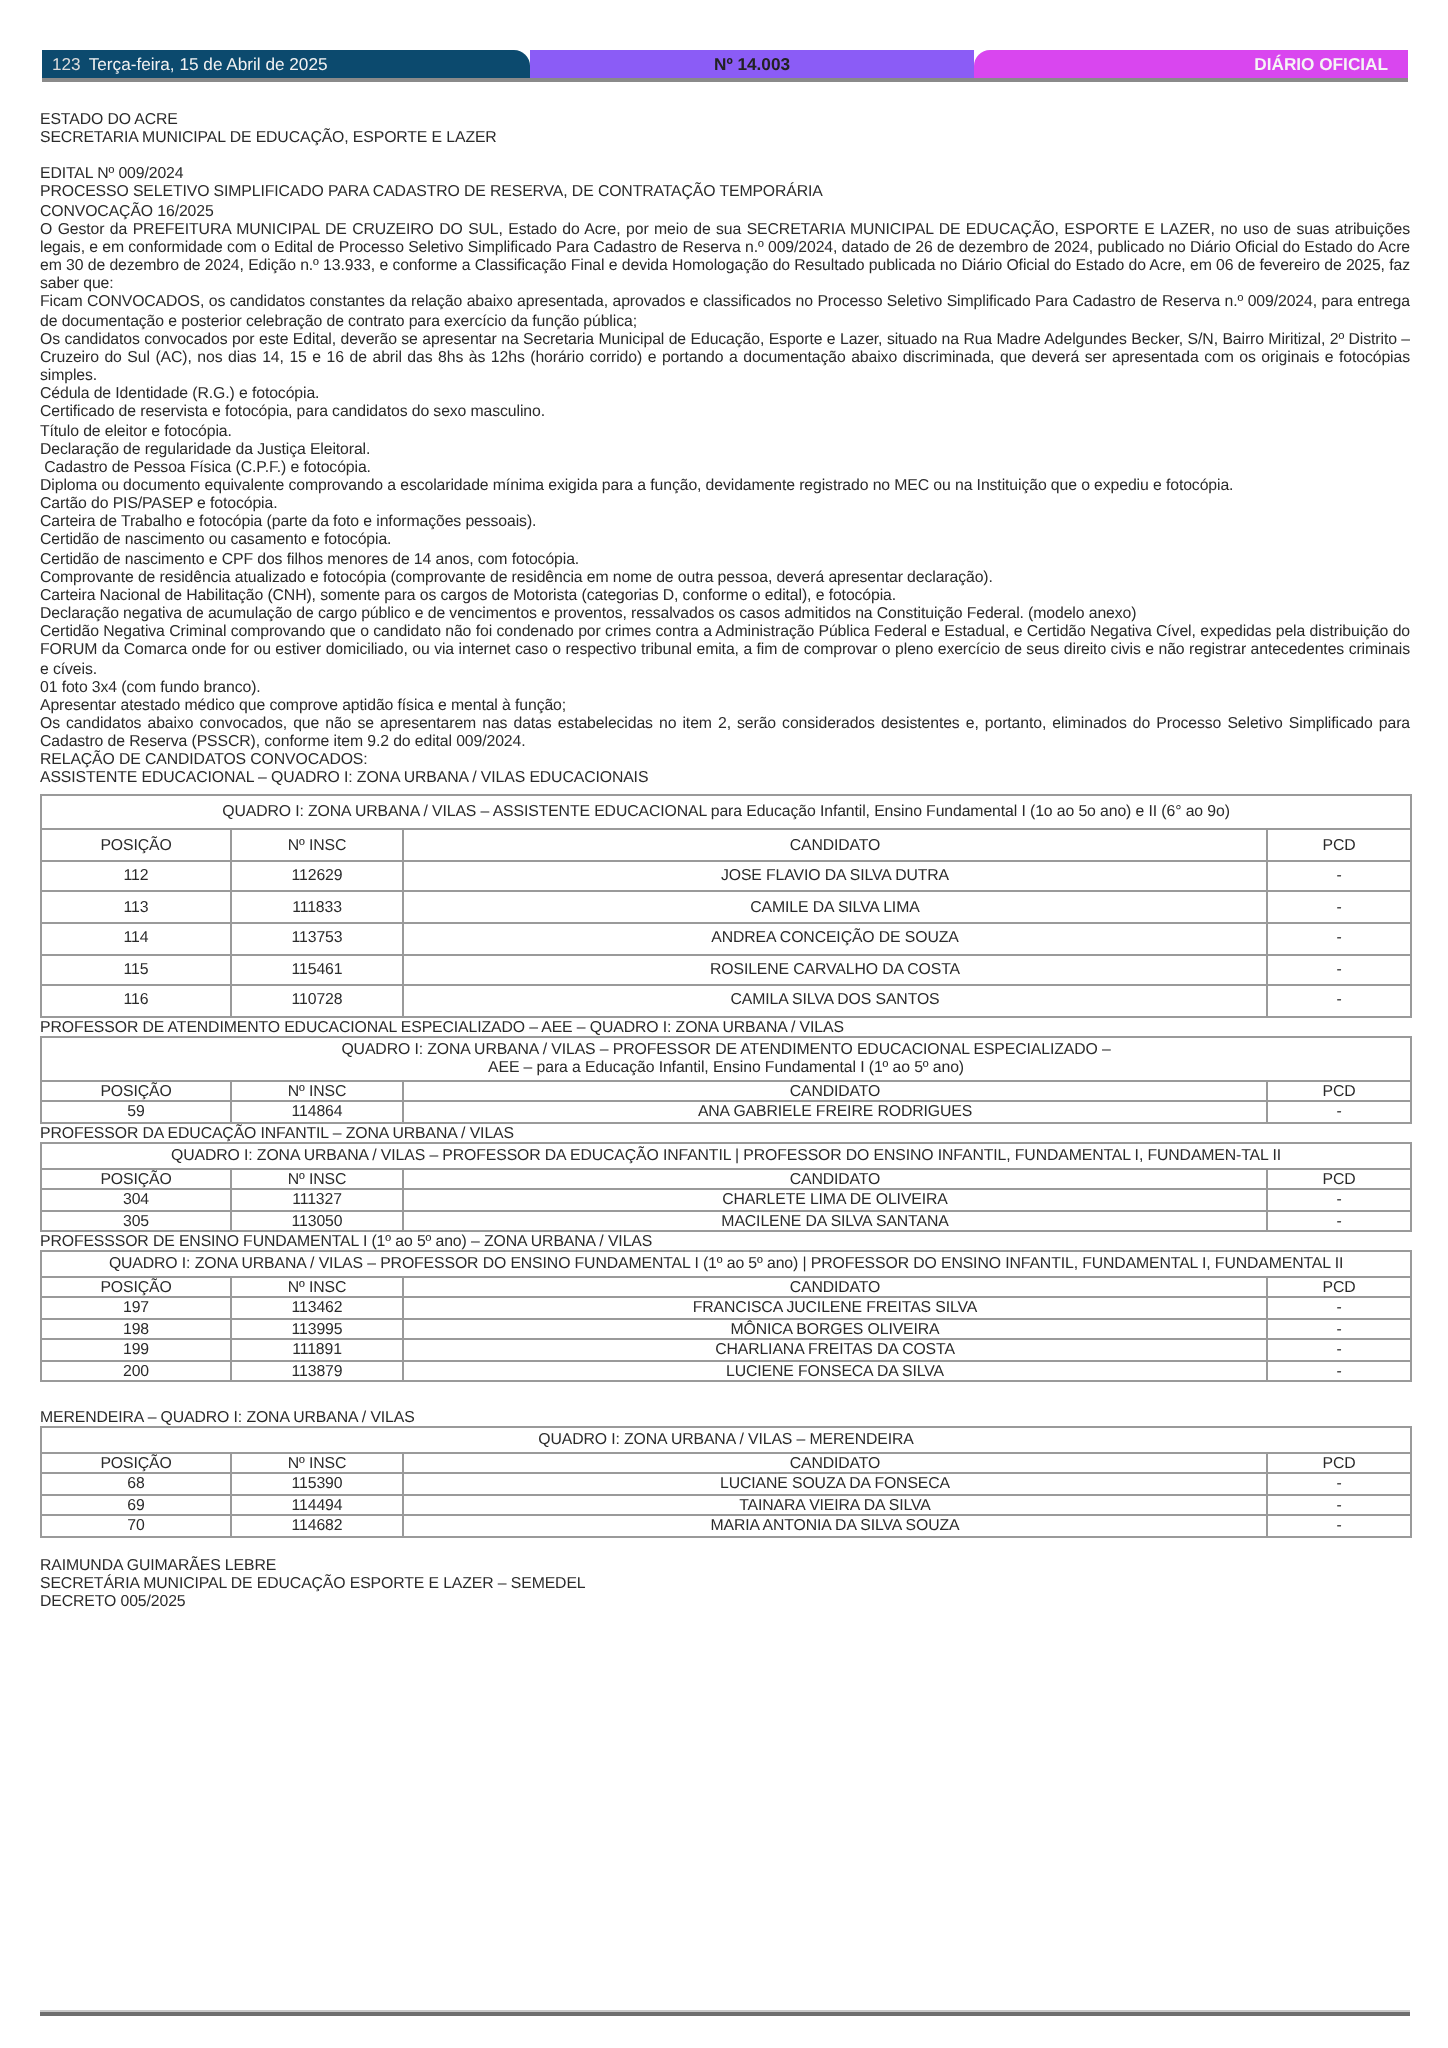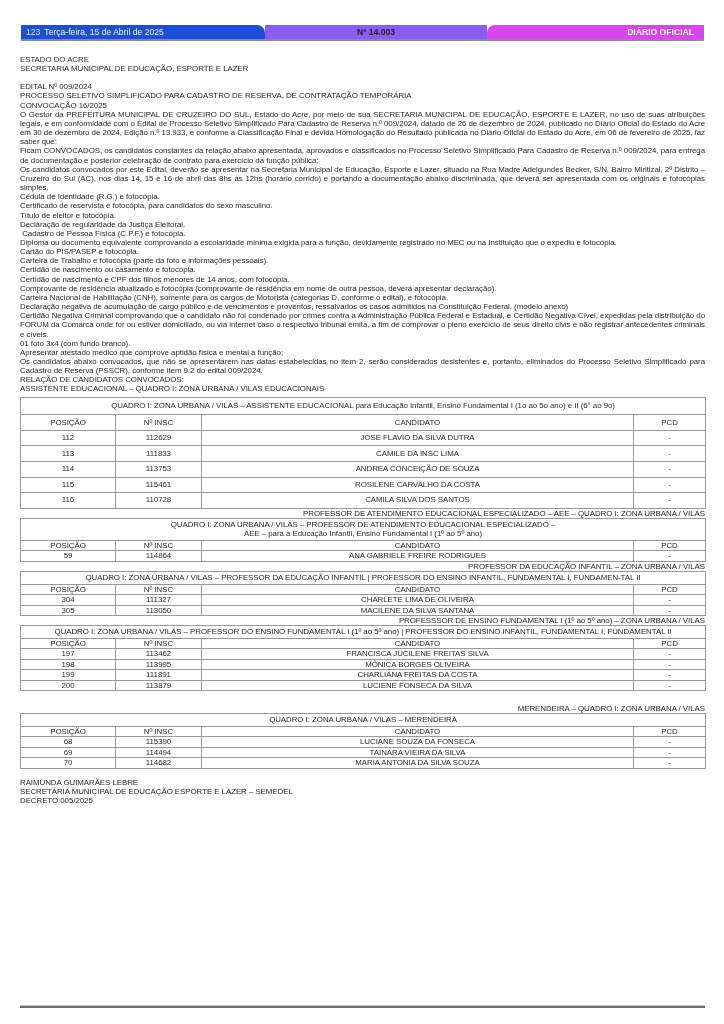--- a/index.html
+++ b/index.html
@@ -5,21 +5,21 @@
   html, body { margin: 0; padding: 0; background: #ffffff; }
   body {
     width: 724px; height: 1024px; position: relative; overflow: hidden;
     font-family: "Liberation Sans", sans-serif; color: #2a2a2a;
   }
   .header {
     position: absolute; left: 21px; top: 25px; width: 683px; height: 15px;
   }
   .hdr-left {
     position: absolute; left: 0; top: 0; width: 244px; height: 14px;
-    background: #1d4ed8; border-top-right-radius: 8px;
+    background: #0c4a6e; border-top-right-radius: 8px;
     color: #f2f2f2; font-size: 8.6px; line-height: 14px; padding-left: 5px; box-sizing: border-box;
   }
   .hdr-left .pg { color: #dcdcdc; margin-right: 4px; }
   .hdr-mid {
     position: absolute; left: 244px; top: 0; width: 222px; height: 14px;
     background: #8b5cf6; color: #222; font-size: 8.6px; line-height: 14px;
     text-align: center; font-weight: bold;
   }
   .hdr-right {
     position: absolute; left: 466px; top: 0; width: 217px; height: 14px;
@@ -41,21 +41,21 @@
     width: 685px; border-collapse: collapse; table-layout: fixed;
     font-size: 7.9px; color: #2a2a2a;
   }
   table.q td, table.q th {
     border: 1px solid #9a9a9a; text-align: center; padding: 0; font-weight: normal;
   }
   table.q.big td, table.q.big th { height: 14.6px; line-height: 14px; }
   table.q.small td, table.q.small th { height: 9.5px; line-height: 9.5px; }
   table.q .ttl { line-height: 9.5px; padding: 1px 4px; }
   table.q.big .ttl { line-height: 13px; }
-  .sec-title { margin-top: 9px; margin-bottom: 2px; text-align: right; }
+  .sec-title { margin-top: 9px; margin-bottom: 2px; }
   .footer-rule {
     position: absolute; left: 20px; top: 1005px; width: 685px; height: 2px; background: #6e6e6e;
     border-top: 1px solid #c8c8c8;
   }
   col.c1 { width: 95px; } col.c2 { width: 86px; } col.c3 { width: 432px; } col.c4 { width: 72px; }
 </style>
 </head>
 <body>
 
 <div class="header">
@@ -122,21 +122,21 @@
     </tr>
     <tr>
           <td>112</td>
           <td>112629</td>
           <td>JOSE FLAVIO DA SILVA DUTRA</td>
           <td>-</td>
         </tr>
     <tr>
           <td>113</td>
           <td>111833</td>
-          <td>CAMILE DA INSC LIMA</td>
+          <td>CAMILE DA SILVA LIMA</td>
           <td>-</td>
         </tr>
     <tr>
           <td>114</td>
           <td>113753</td>
           <td>ANDREA CONCEIÇÃO DE SOUZA</td>
           <td>-</td>
         </tr>
     <tr>
           <td>115</td>

